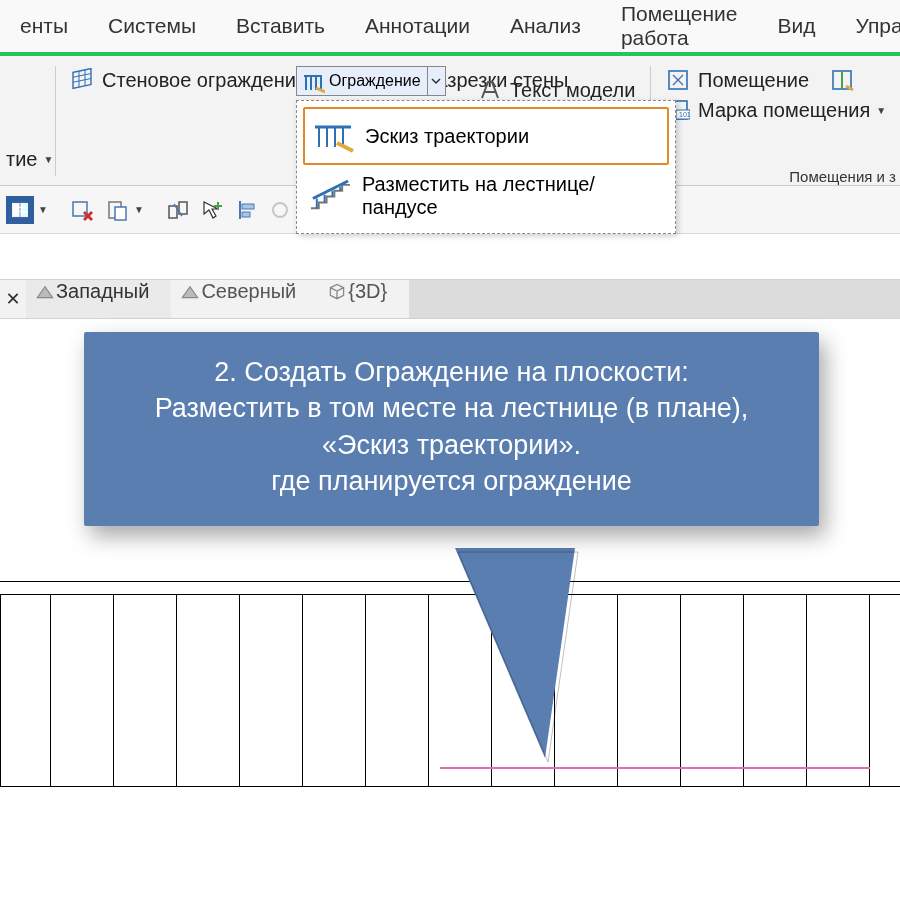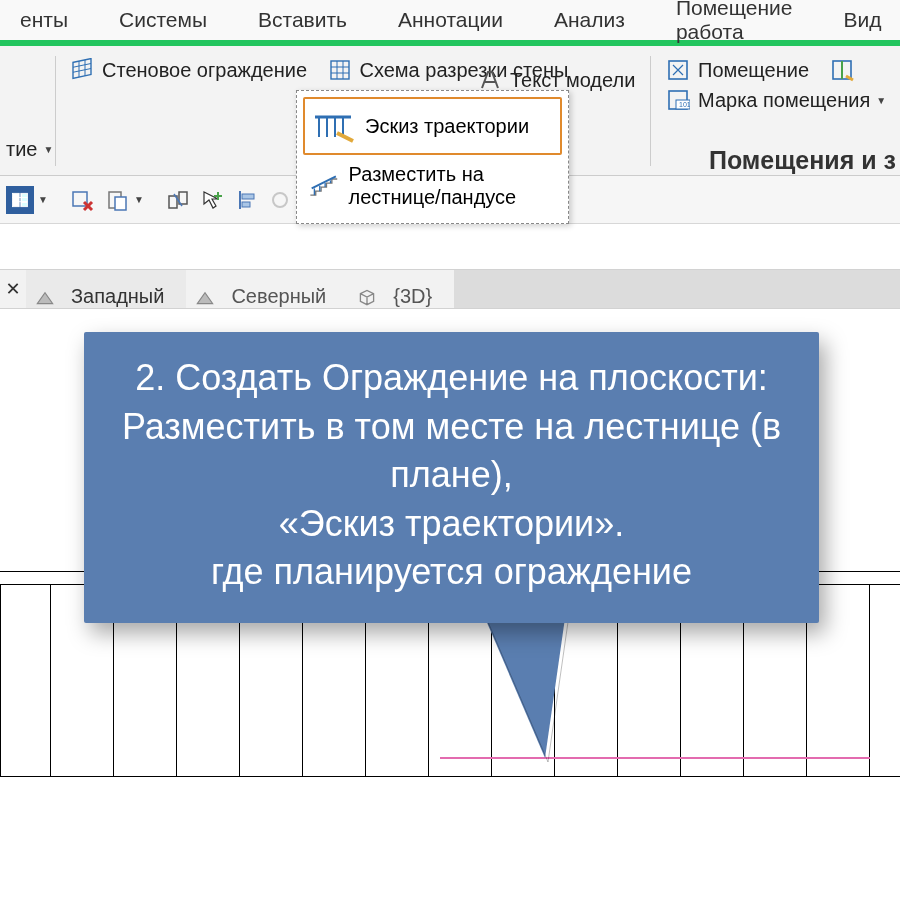--- a/index.html
+++ b/index.html
@@ -1,68 +1,68 @@
 <!DOCTYPE html>
 <html><head>
 <meta charset="utf-8">
 <style>
   * { box-sizing: border-box; font-family: "Segoe UI", Tahoma, sans-serif; }
   body { margin: 0; width: 900px; height: 900px; background: #fff; overflow: hidden; position: relative; }
 
   
-  .menubar { height: 46px; display: flex; align-items: center; gap: 11px; background: #f9f9f9; border-bottom: 6px solid #22c55e; padding-left: 0; font-size: 21px; color: #333; }
+  .menubar { height: 56px; display: flex; align-items: center; gap: 0; background: #f9f9f9; border-bottom: 4px solid #22c55e; padding-left: 0; font-size: 21px; color: #333; }
   .menubar .item { padding: 0 20px; cursor: default; }
 
   
   .ribbon { background: #f3f3f3; border-bottom: 1px solid #ccc; position: relative; height: 130px; }
   .rbtn { display: inline-flex; align-items: center; gap: 8px; padding: 2px 8px; font-size: 20px; color: #222; cursor: default; }
   .rbtn .ico { width: 24px; height: 24px; display: inline-flex; align-items: center; justify-content: center; }
   .divider-v { width: 1px; background: #ccc; height: 110px; position: absolute; top: 10px; }
-  .group-label { position:absolute; bottom:0; right:4px; font-size:25px; color:#333;font-weight:bold; }
+  .group-label { position:absolute; bottom:0; right:4px; font-size:15px; color:#333; }
 
   
   .split-btn { position:absolute; left:296px; top:10px; display:flex; align-items:center; border:1px solid #888; background:#e6eefb; height:30px; }
   .split-btn .main { display:flex; align-items:center; gap:6px; padding:0 6px 0 4px; }
   .split-btn .drop { width:18px; border-left:1px solid #888; display:flex; align-items:center; justify-content:center; height:100%; background:#e6eefb; }
   .drop svg { width:10px; height:10px; }
 
   
-  .dropdown { position:absolute; left:296px; top:44px; width:273px; background:#fff; border:1px dashed #888; padding:6px; box-shadow:2px 2px 6px rgba(0,0,0,.2); }
+  .dropdown { position:absolute; left:296px; top:44px; width:380px; background:#fff; border:1px dashed #888; padding:6px; box-shadow:2px 2px 6px rgba(0,0,0,.2); }
   .dd-item { display:flex; align-items:center; gap:10px; padding:8px 6px; font-size:20px; }
   .dd-item.hl { border:2px solid #e08a2d; background:#fff; border-radius:2px; }
   .dd-item .dd-ico { width:44px; height:38px; display:flex; align-items:center; justify-content:center; }
 
   
   .qat { background:#f6f6f6; border-bottom:1px solid #d7d7d7; height:48px; display:flex; align-items:center; gap:6px; padding:0 6px; }
   .qat .sep { width:8px; }
   .qbtn { width:28px; height:28px; display:flex; align-items:center; justify-content:center; }
   .qbtn svg, .ico svg { width:24px; height:24px; }
   .qat .sel { background:#2f5f9e; padding:2px 4px; }
   .qat .sel svg { filter: brightness(2); }
   .caret { font-size:10px; color:#444; margin-left:-2px; }
 
   
   .blankstrip { height:45px; background:#fff; }
 
   
   .tabbar { height:40px; background:#f2f2f2; border-top:1px solid #d2d2d2; border-bottom:1px solid #d2d2d2; display:flex; align-items:center; }
   .tabbar .close { width:26px; text-align:center; font-size:18px; color:#333; }
-  .tab { display:flex; align-items:flex-end; gap:15px; padding:0 22px 0 8px; height:100%; font-size:20px; color:#555; position:relative; }
+  .tab { display:flex; align-items:flex-start; gap:0; padding:0 22px 0 8px; height:100%; font-size:20px; color:#555; position:relative; }
   .tab .tico { width:22px; height:22px; display:flex; align-items:center; justify-content:center; }
   .tab.active { background:#eaeaea; color:#333; }
   .tabfill { flex:1; background:#dcdcdc; height:100%; }
 
   
   .canvas { position:relative; background:#fff; height:585px; }
   .hline { position:absolute; left:0; right:0; height:1px; background:#000; }
   .vseg { position:absolute; width:1px; background:#000; }
   .pinkline { position:absolute; height:2px; background:#e36baf; }
 
   
-  .callout { position:absolute; left:84px; top:332px; width:735px; background:#5a7eb0; color:#fff; font-size:36px; line-height:1.35; text-align:center; padding:22px 24px 26px; border-radius:2px; box-shadow:6px 10px 22px rgba(0,0,0,.35); z-index:5; }
+  .callout { position:absolute; left:84px; top:332px; width:735px; background:#5a7eb0; color:#fff; font-size:27px; line-height:1.35; text-align:center; padding:22px 24px 26px; border-radius:2px; box-shadow:6px 10px 22px rgba(0,0,0,.35); z-index:5; }
   .callout-tail { position:absolute; z-index:4; }
 </style>
 </head>
 <body>
 
 <div class="menubar">
   <span class="item">енты</span>
   <span class="item">Системы</span>
   <span class="item">Вставить</span>
   <span class="item">Аннотации</span>
@@ -104,20 +104,40 @@
             <line x1="3" y1="9" x2="21" y2="9" stroke="#2f6fb3"></line>
             <line x1="3" y1="15" x2="21" y2="15" stroke="#2f6fb3"></line>
             <line x1="9" y1="3" x2="9" y2="21" stroke="#2f6fb3"></line>
             <line x1="15" y1="3" x2="15" y2="21" stroke="#2f6fb3"></line>
           </svg>
       </span>
       <span>Схема разрезки стены</span>
     </div>
   </div>
 
+  <div class="split-btn">
+    <div class="main">
+      <span class="ico" style="width:22px;height:22px;">
+        <svg viewBox="0 0 24 24">
+            <line x1="3" y1="6" x2="21" y2="6" stroke="#2f6fb3" stroke-width="2"></line>
+            <line x1="5" y1="6" x2="5" y2="20" stroke="#2f6fb3" stroke-width="2"></line>
+            <line x1="10" y1="6" x2="10" y2="20" stroke="#2f6fb3" stroke-width="2"></line>
+            <line x1="15" y1="6" x2="15" y2="20" stroke="#2f6fb3" stroke-width="2"></line>
+            <line x1="20" y1="6" x2="20" y2="20" stroke="#2f6fb3" stroke-width="2"></line>
+            <line x1="15" y1="18" x2="24" y2="22" stroke="#e2a93a" stroke-width="3"></line>
+          </svg>
+      </span>
+      <span>Ограждение</span>
+    </div>
+    <div class="drop">
+      <svg viewBox="0 0 10 10">
+          <path d="M1 3 L5 7 L9 3" fill="none" stroke="#333" stroke-width="1.5"></path>
+        </svg>
+    </div>
+  </div>
 
   <div class="rbtn" style="position:absolute; left:470px; top:20px;">
     <span class="ico">
       <svg viewBox="0 0 24 24">
           <path d="M4 20 L10 4 L14 4 L20 20 M6.5 14 L17.5 14" fill="none" stroke="#555" stroke-width="2"></path>
         </svg>
     </span>
     <span>Текст модели</span>
   </div>
 

